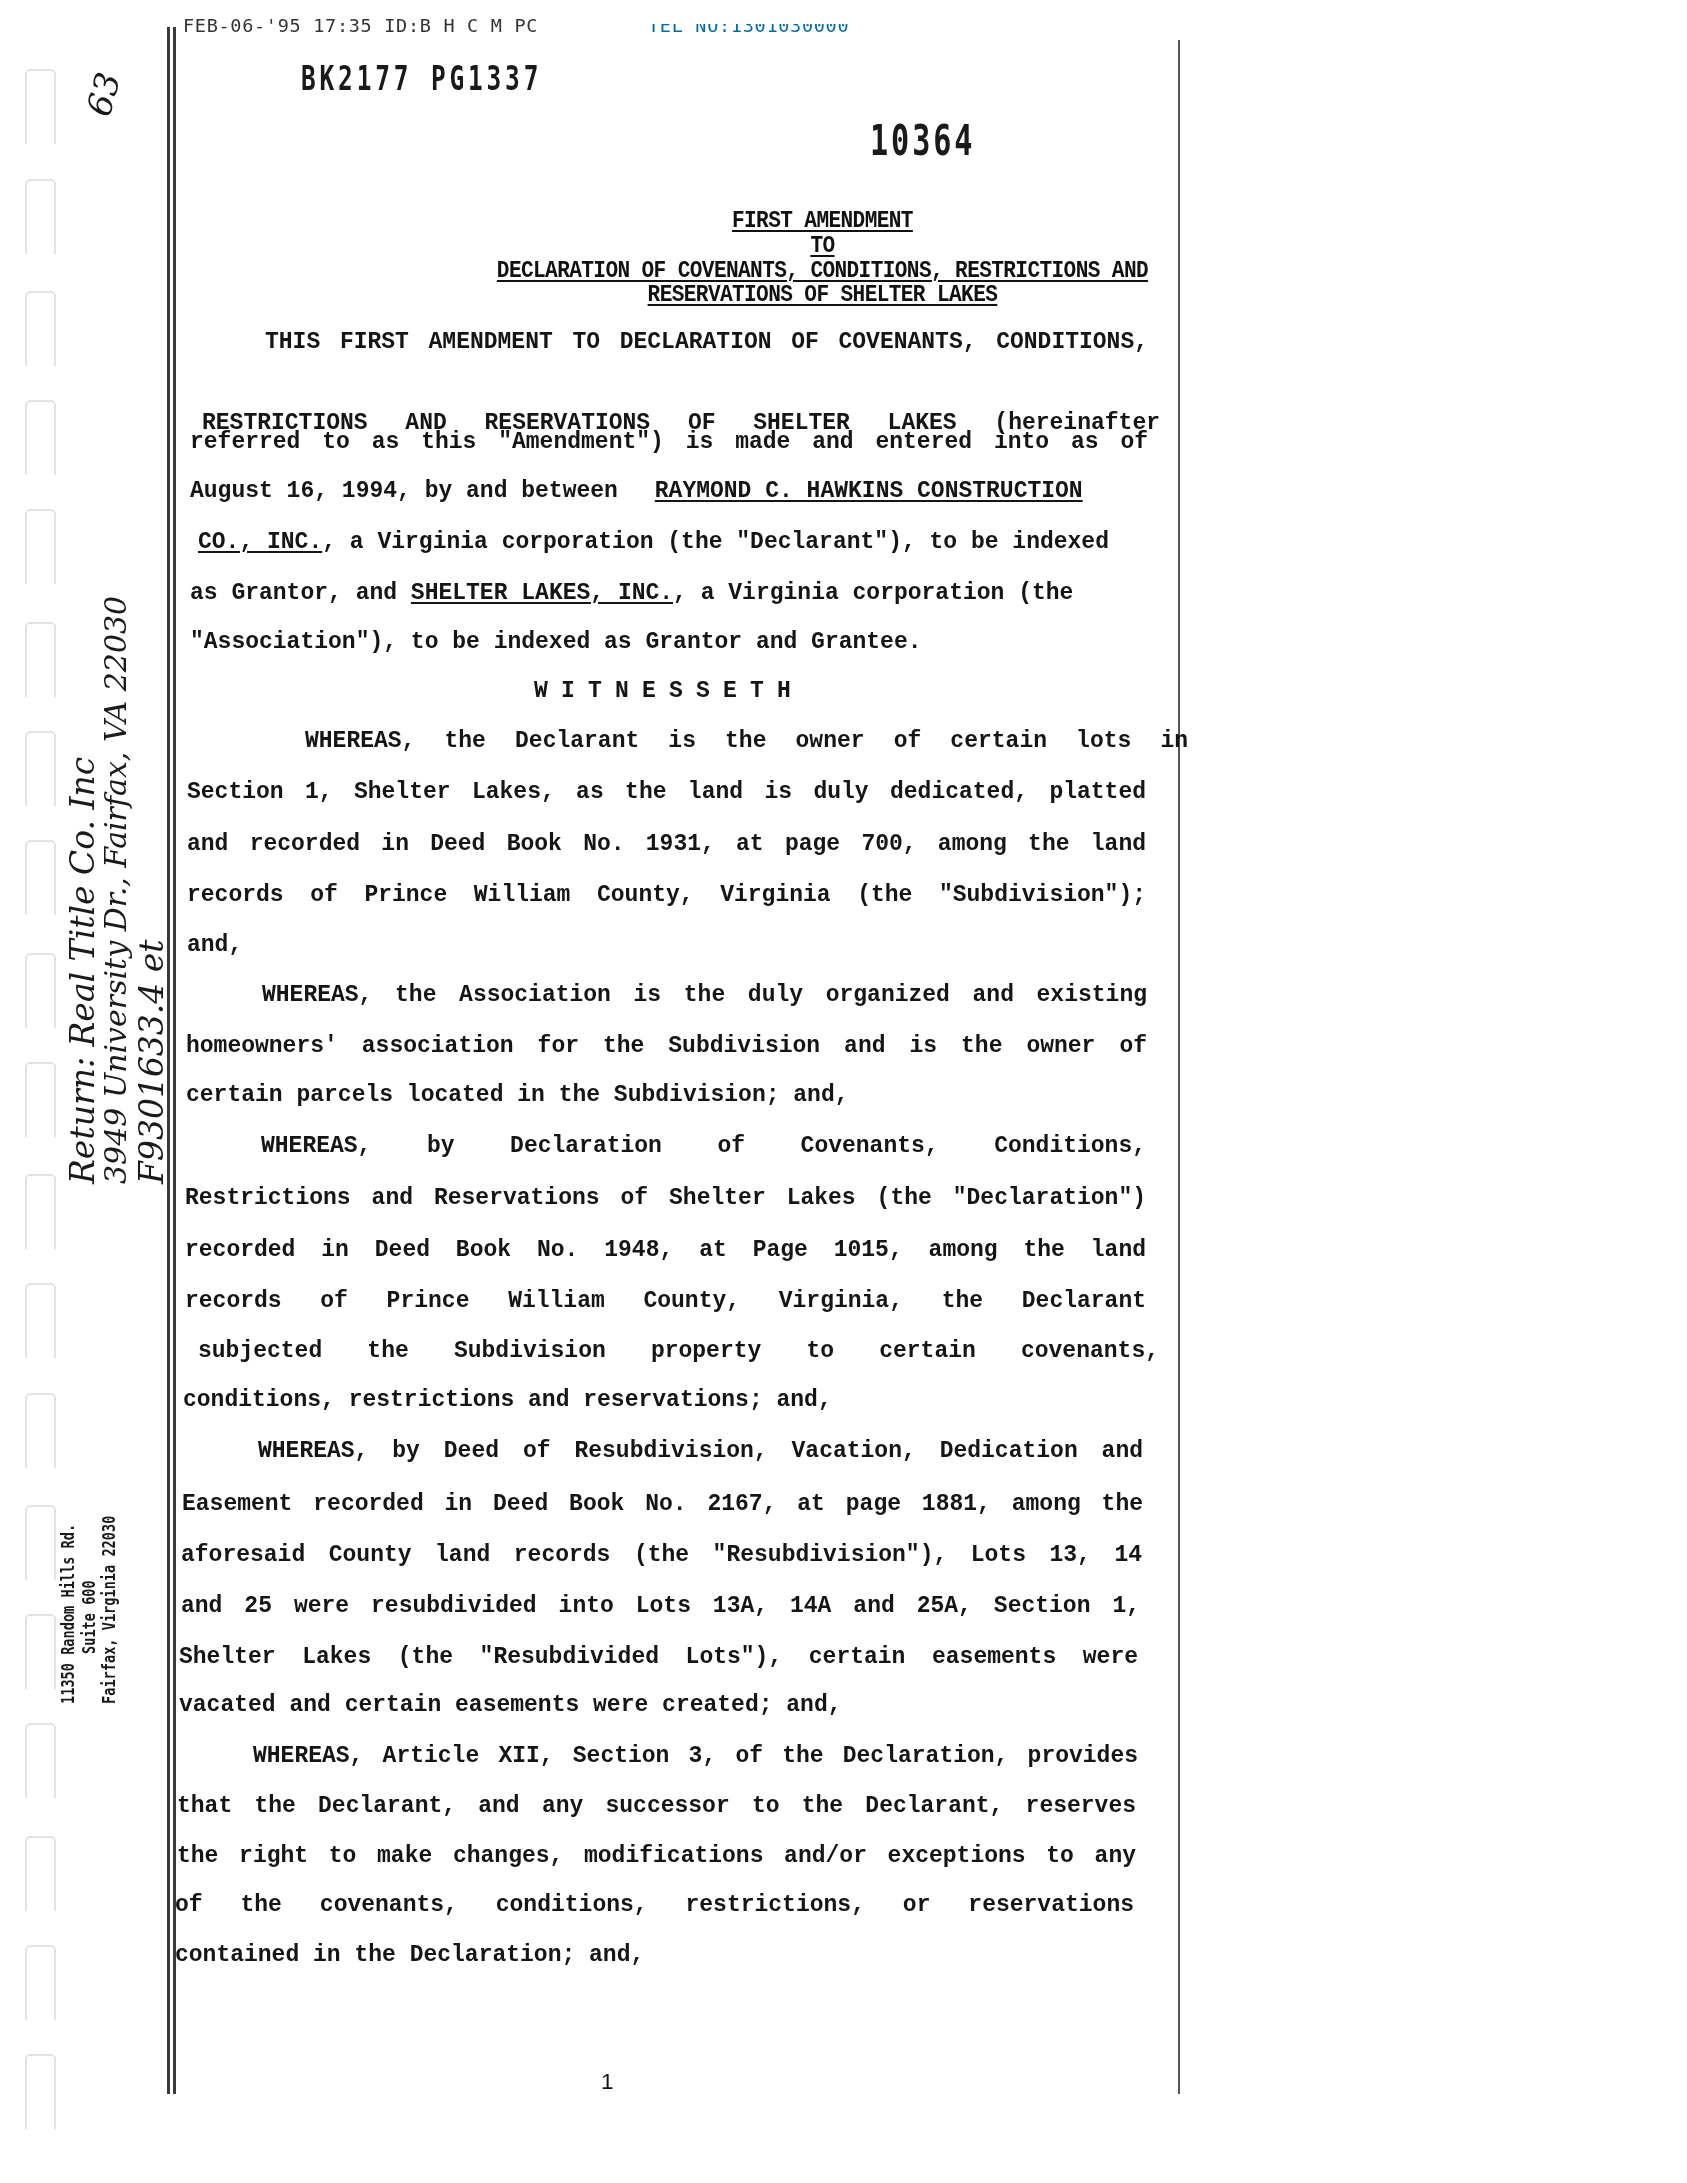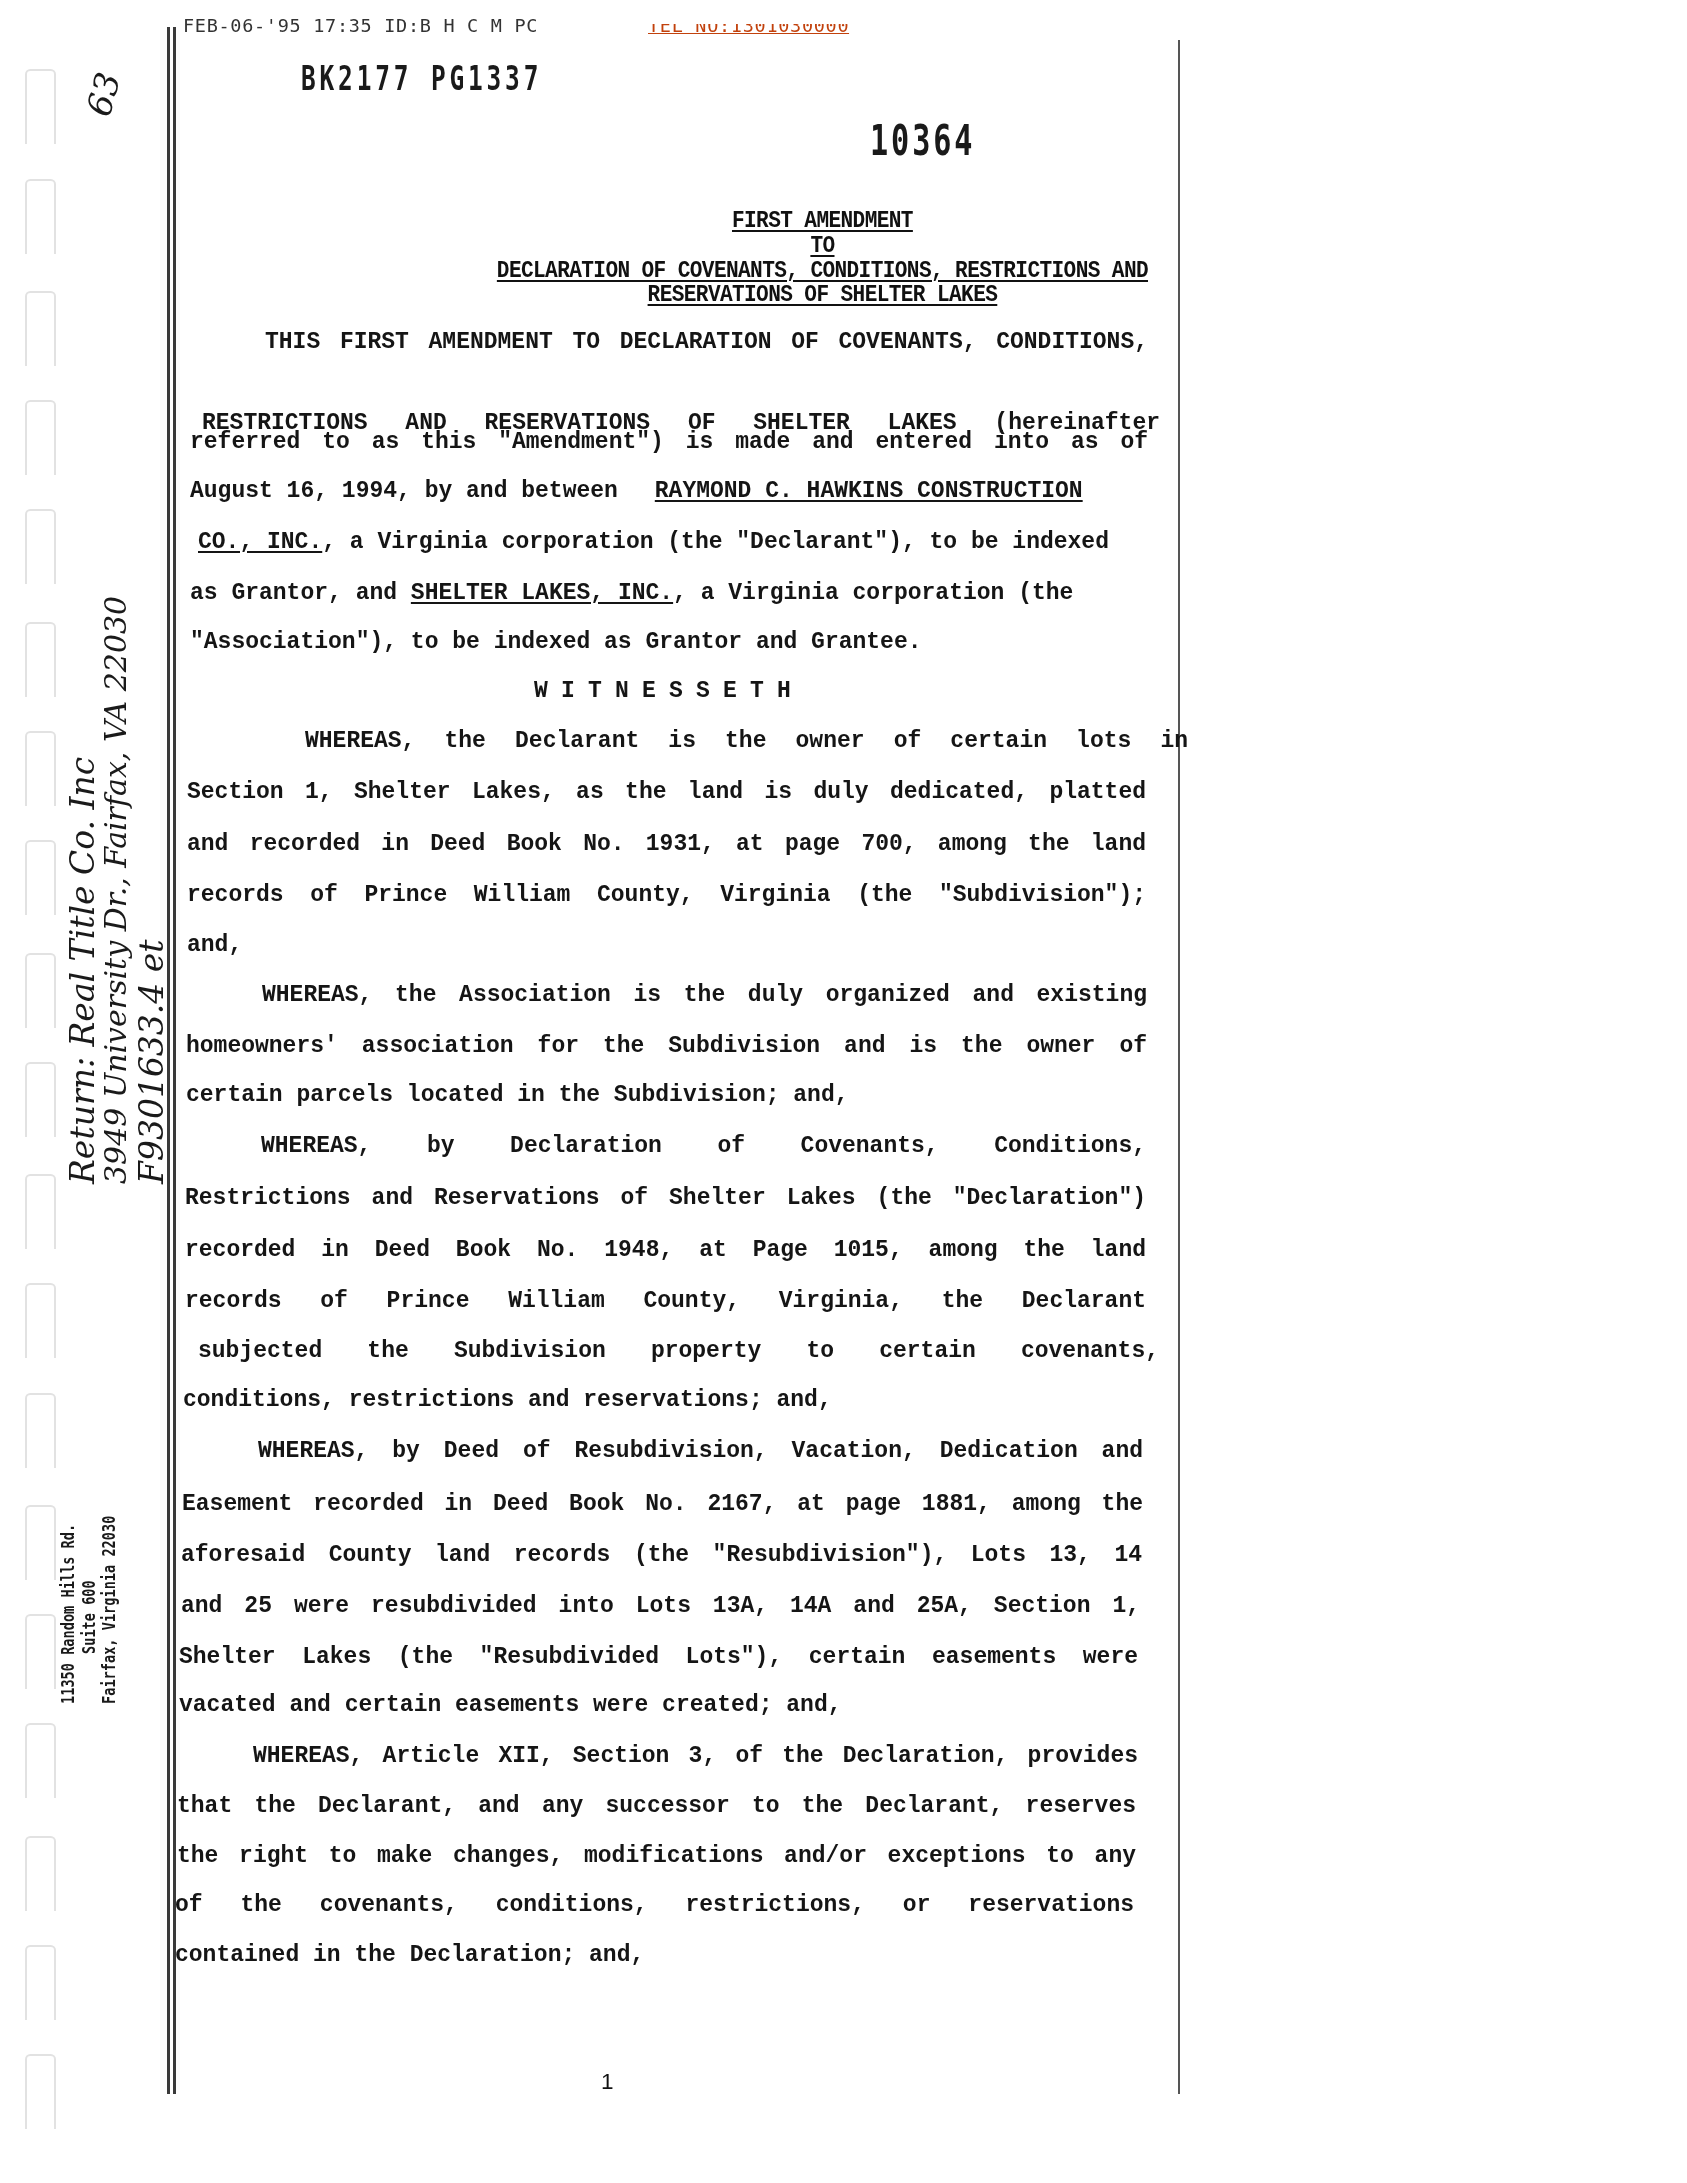--- a/index.html
+++ b/index.html
@@ -1,19 +1,19 @@
 <!DOCTYPE html>
 <html style="font-size:10.6px"><head>
 <meta charset="utf-8">
 <style>
   html, body { margin:0; padding:0; background:#ffffff; }
   body { width:1687px; height:2183px; position:relative; overflow:hidden; }
   .page { position:absolute; left:0; top:0; width:1687px; height:2183px; background:#fff; }
   .fax { position:absolute; font-family:"DejaVu Sans Mono",monospace; font-size:18.5px; color:#333; letter-spacing:0.7px; }
-  .fax.right { color:#c2410c; clip-path: inset(45% 0 0 0); text-decoration: underline; }
+  .fax.right { color:#0369a1; clip-path: inset(45% 0 0 0); }
   .stamp { position:absolute; font-family:"DejaVu Sans Mono","Liberation Mono",monospace; font-weight:bold; color:#1a1a1a; transform:scaleX(0.72); transform-origin:left top; }
   .vline { position:absolute; background:#3a3a3a; }
   .hole { position:absolute; width:26.5px; height:73px; border:2px solid #e2e2e2; border-bottom:none; border-radius:5.3px 5.3px 0 0; }
   .title { position:absolute; left:0; width:1687px; text-align:center; font-family:"Liberation Mono","DejaVu Sans Mono",monospace; font-weight:bold; font-size:24px; color:#111; text-decoration:underline; text-underline-offset:2.6px; transform:scaleX(0.88); transform-origin:668px 0; letter-spacing:-0.7px;}
   .line { position:absolute; font-family:"Liberation Mono","DejaVu Sans Mono",monospace; font-weight:bold; font-size:23px; color:#151515; white-space:nowrap; text-align:justify; text-align-last:justify; letter-spacing:0px; }
   .line.last { text-align-last:left; }
   .line.center { text-align:left; text-align-last:center; letter-spacing:13.2px; }
   .u { text-decoration:underline; text-underline-offset:2.6px; }
   .hand { position:absolute; font-family:"DejaVu Serif",serif; font-style:italic; color:#1a1a1a; white-space:nowrap; transform-origin:left top; }
   .pgnum { position:absolute; font-family:"Liberation Sans",sans-serif; font-size:22.5px; color:#111; }

